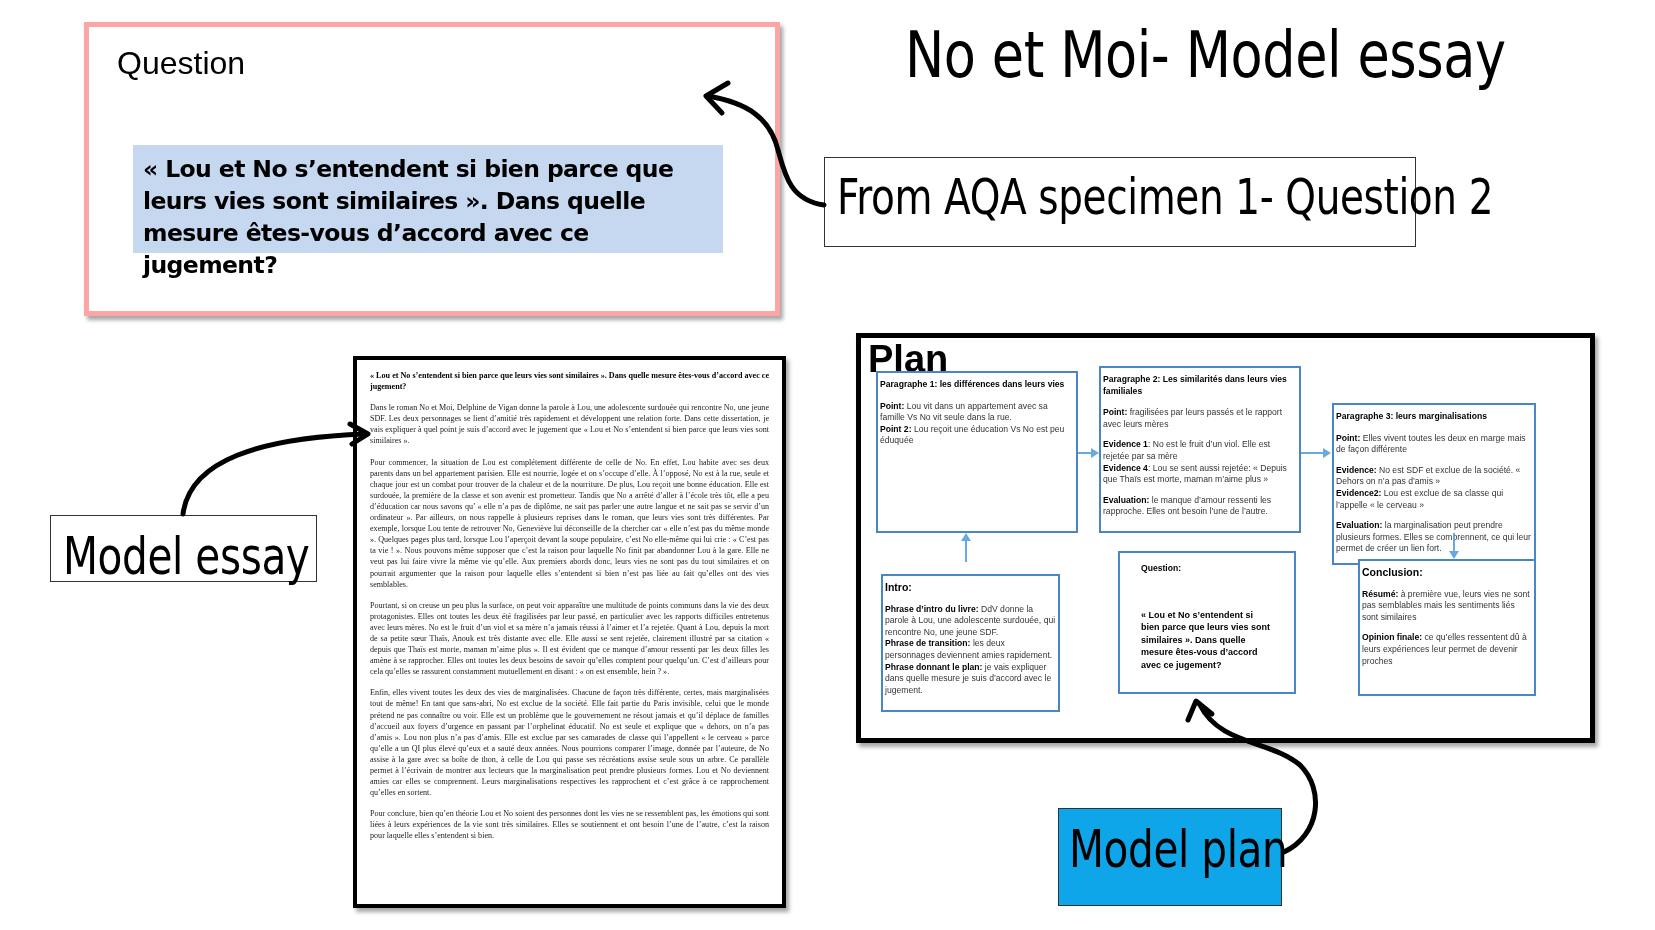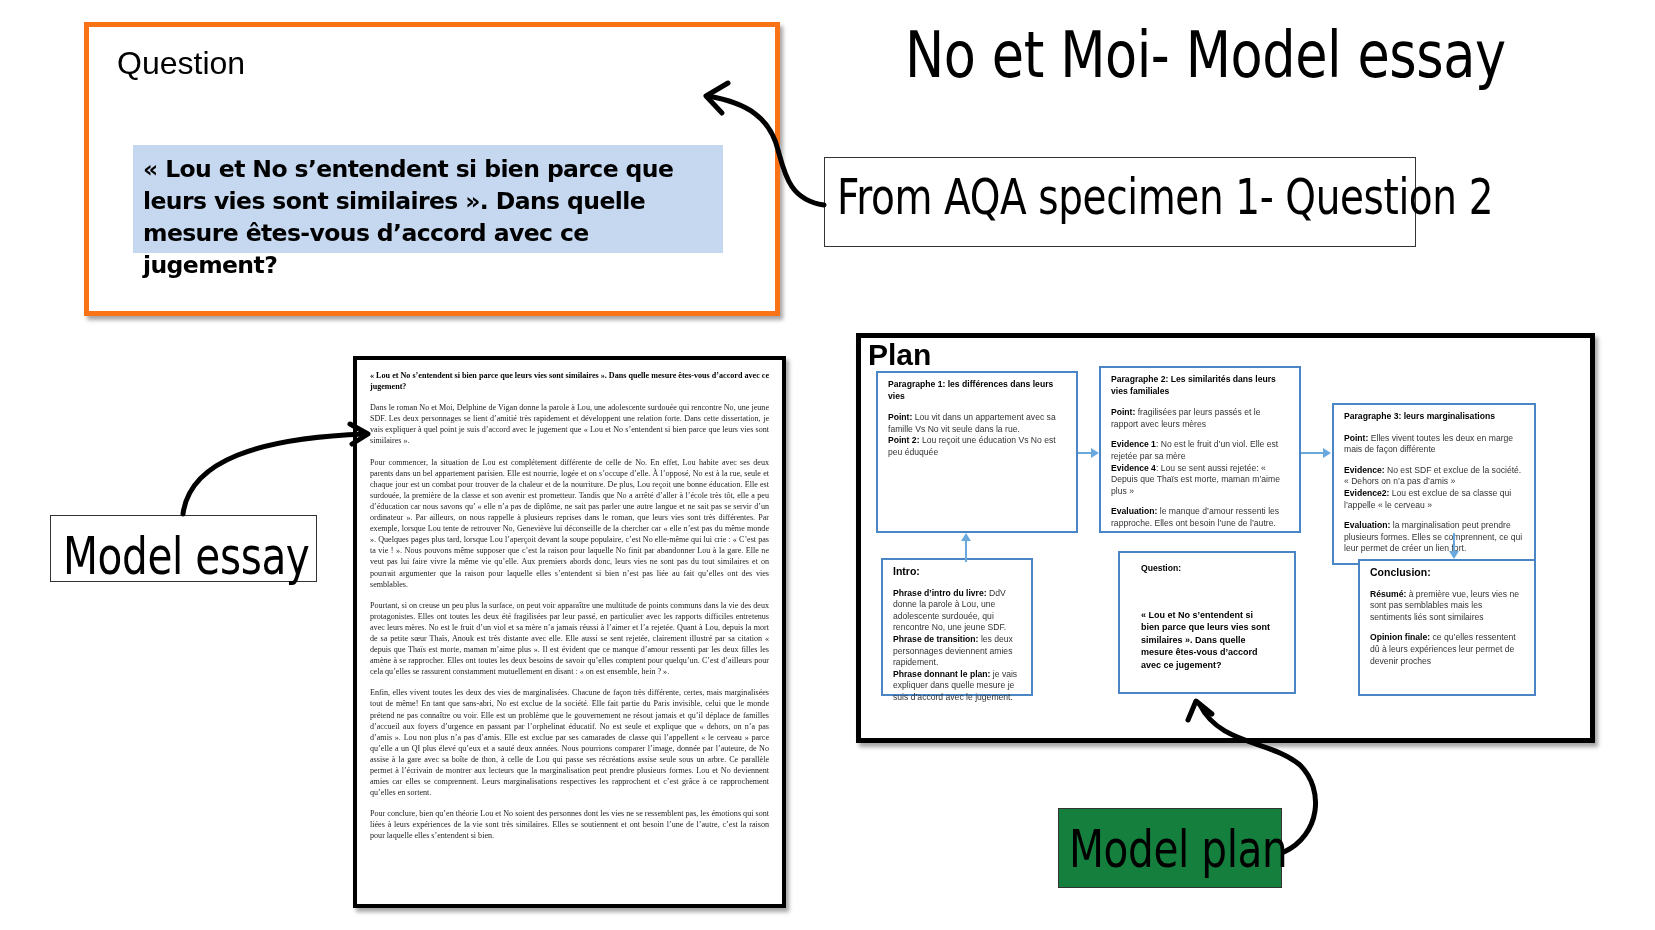--- a/index.html
+++ b/index.html
@@ -4,50 +4,50 @@
 <style>
   * { box-sizing: border-box; margin: 0; padding: 0; }
   body { width: 1655px; height: 930px; background: #ffffff; position: relative; overflow: hidden; font-family: "Liberation Sans", sans-serif; color: #000; }
   .abs { position: absolute; }
   .hand { font-family: "DejaVu Sans", sans-serif; font-weight: 400; letter-spacing: -0.5px; }
 
   
   #main-title { left: 905px; top: 18px; font-size: 64px; transform: scaleX(0.82); transform-origin: left top; white-space: nowrap; }
 
   
-  #question-box { left: 84px; top: 22px; width: 696px; height: 294px; border: 5px solid #f97316; box-shadow: 3px 4px 4px rgba(0,0,0,0.35); background:#fff; }
+  #question-box { left: 84px; top: 22px; width: 696px; height: 294px; border: 5px solid #fca5a5; box-shadow: 3px 4px 4px rgba(0,0,0,0.35); background:#fff; }
   #question-heading { position: absolute; left: 28px; top: 18px; font-size: 32px; }
   #question-highlight { position: absolute; left: 44px; top: 118px; width: 590px; height: 108px; background: #c6d8f0; padding: 8px 10px; font-size: 23.5px; font-weight: bold; line-height: 32px; font-family: "DejaVu Sans", sans-serif; letter-spacing: -0.6px; transform-origin:left top; }
 
   
   #source-box { left: 824px; top: 157px; width: 592px; height: 90px; border: 1.5px solid #333; background:#fff; }
   #source-text { position:absolute; left: 12px; top: 10px; font-size: 50px; white-space: nowrap; transform: scaleX(0.78); transform-origin: left top; }
 
   
   #essay-doc { left: 353px; top: 356px; width: 433px; height: 552px; border: 4px solid #000; box-shadow: 3px 4px 4px rgba(0,0,0,0.35); background:#fff; padding: 10px 13px; font-family: "Liberation Serif", serif; font-size: 8.1px; line-height: 11.1px; text-align: justify; color:#222; overflow:hidden; }
   #essay-doc p { margin-bottom: 10px; }
   #essay-doc .essay-title { font-weight: bold; color:#000; }
 
   
   #essay-label { left: 50px; top: 515px; width: 267px; height: 67px; border: 1.5px solid #333; background:#fff; }
   #essay-label-text { position:absolute; left: 12px; top: 10px; font-size: 52px; white-space: nowrap; transform: scaleX(0.78); transform-origin: left top; }
 
   
   #plan-frame { left: 856px; top: 333px; width: 739px; height: 410px; border: 5px solid #000; box-shadow: 3px 4px 4px rgba(0,0,0,0.35); background:#fff; }
-  #plan-title { position: absolute; left: 7px; top: 0px; font-size: 30px; font-weight: bold; }
-  .pbox { position:absolute; border: 2.5px solid #4a86c5; background:#fff; padding: 6px 10px; font-family: "Liberation Sans", sans-serif; font-size: 8.6px; line-height: 11.6px; color:#333; }
+  #plan-title { position: absolute; left: 7px; top: 0px; font-size: 38px; font-weight: bold; }
+  .pbox { position:absolute; border: 2.5px solid #4a86c5; background:#fff; padding: 6px 2px; font-family: "Liberation Sans", sans-serif; font-size: 8.6px; line-height: 11.6px; color:#333; }
   .pbox .h { font-weight: bold; color:#000; margin-bottom: 10px; }
   .pbox .h.big { font-size: 10.5px; }
   .pbox b { color:#000; }
   .pbox .gap { margin-bottom: 9px; }
   .blue-line { position:absolute; background:#6aa9de; }
   .arrow-head { position:absolute; width:0; height:0; }
 
   
-  #plan-label { left: 1058px; top: 808px; width: 224px; height: 80px; border: 1.5px solid #333; background:#15803d; }
+  #plan-label { left: 1058px; top: 808px; width: 224px; height: 98px; border: 1.5px solid #333; background:#0ea5e9; }
   #plan-label-text { position:absolute; left: 10px; top: 10px; font-size: 52px; white-space: nowrap; transform: scaleX(0.78); transform-origin: left top; }
 
   svg.conn { position:absolute; left:0; top:0; width:1655px; height:930px; pointer-events:none; }
 </style>
 </head>
 <body>
 
 <div id="main-title" class="abs hand">No et Moi- Model essay</div>
 
 <div id="question-box" class="abs">
@@ -90,21 +90,21 @@
   </div>
 
   <div class="pbox" style="left:471px; top:33px; width:204px; height:162px;margin-top:32px;">
     <div class="h">Paragraphe 3: leurs marginalisations</div>
     <div class="gap"><b>Point:</b> <span>Elles vivent toutes les deux en marge mais de façon différente</span></div>
     <div><b>Evidence:</b> <span>No est SDF et exclue de la société. « Dehors on n’a pas d’amis »</span></div>
     <div class="gap"><b>Evidence2:</b> <span>Lou est exclue de sa classe qui l’appelle « le cerveau »</span></div>
     <div><b>Evaluation:</b> <span>la marginalisation peut prendre plusieurs formes. Elles se comprennent, ce qui leur permet de créer un lien fort.</span></div>
   </div>
 
-  <div class="pbox" style="left:20px; top:220px; width:152px; height:138px;">
+  <div class="pbox" style="left:20px; top:236px; width:179px; height:138px;">
     <div class="h big">Intro:</div>
     <div><b>Phrase d’intro du livre:</b> <span>DdV donne la parole à Lou, une adolescente surdouée, qui rencontre No, une jeune SDF.</span></div>
     <div><b>Phrase de transition:</b> <span>les deux personnages deviennent amies rapidement.</span></div>
     <div><b>Phrase donnant le plan:</b> <span>je vais expliquer dans quelle mesure je suis d’accord avec le jugement.</span></div>
   </div>
 
   <div class="pbox" style="left:257px; top:213px; width:178px; height:143px; padding:10px 21px;">
     <div style="font-weight:bold; color:#000; margin-bottom:34px;">Question:</div>
     <div style="font-weight:bold; color:#000; font-size:9px; line-height:12.5px;">« Lou et No s’entendent si bien parce que leurs vies sont similaires ». Dans quelle mesure êtes-vous d’accord avec ce jugement?</div>
   </div>

